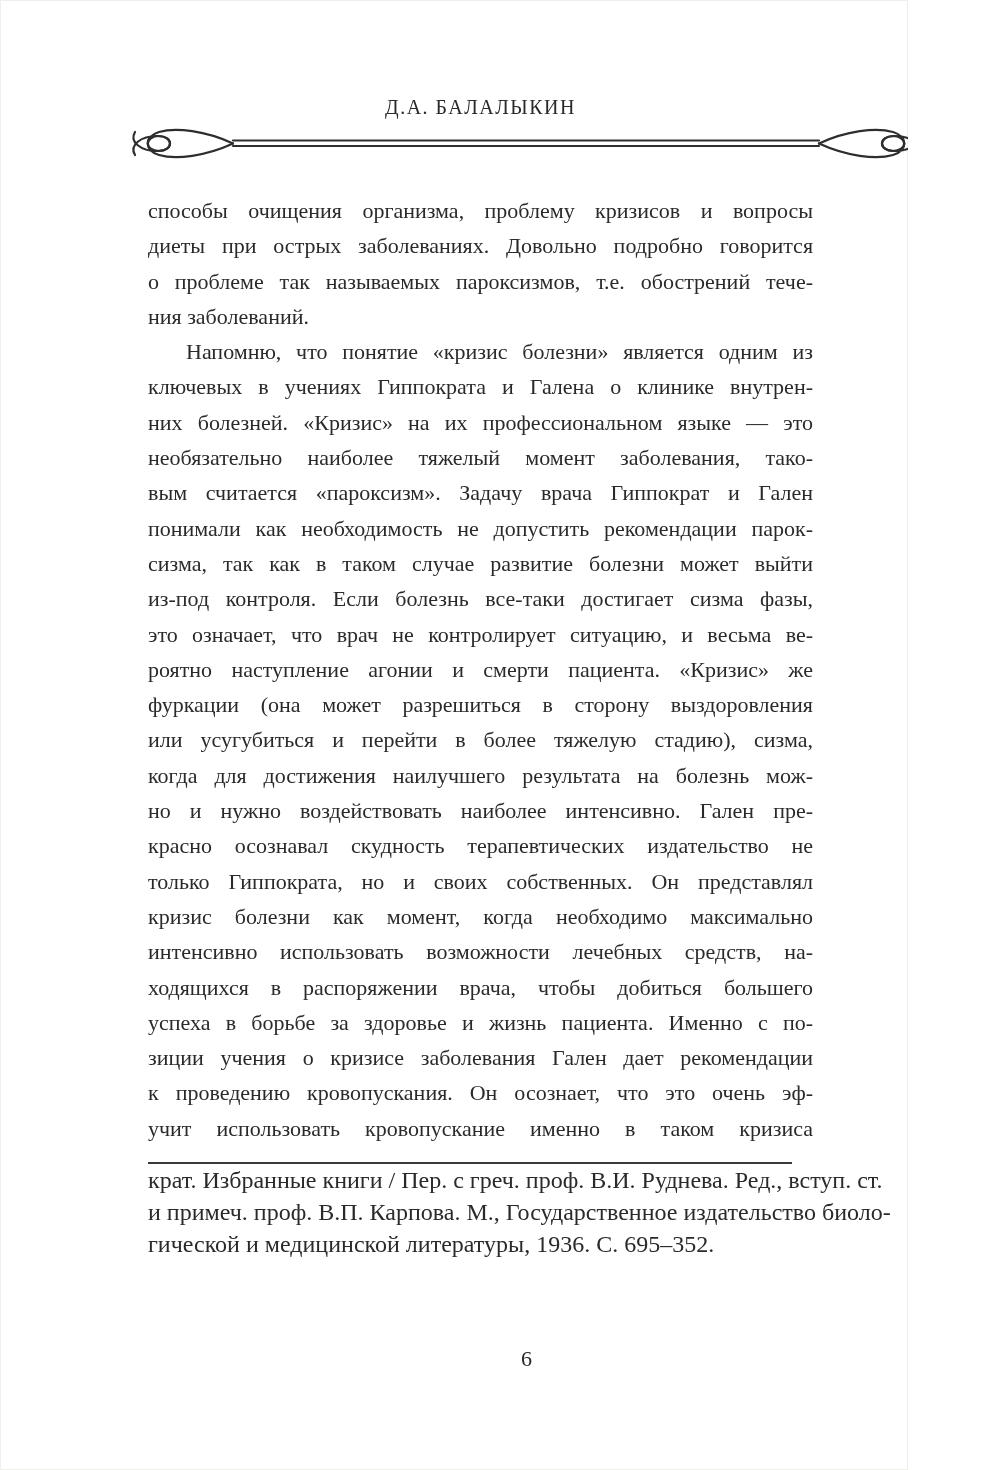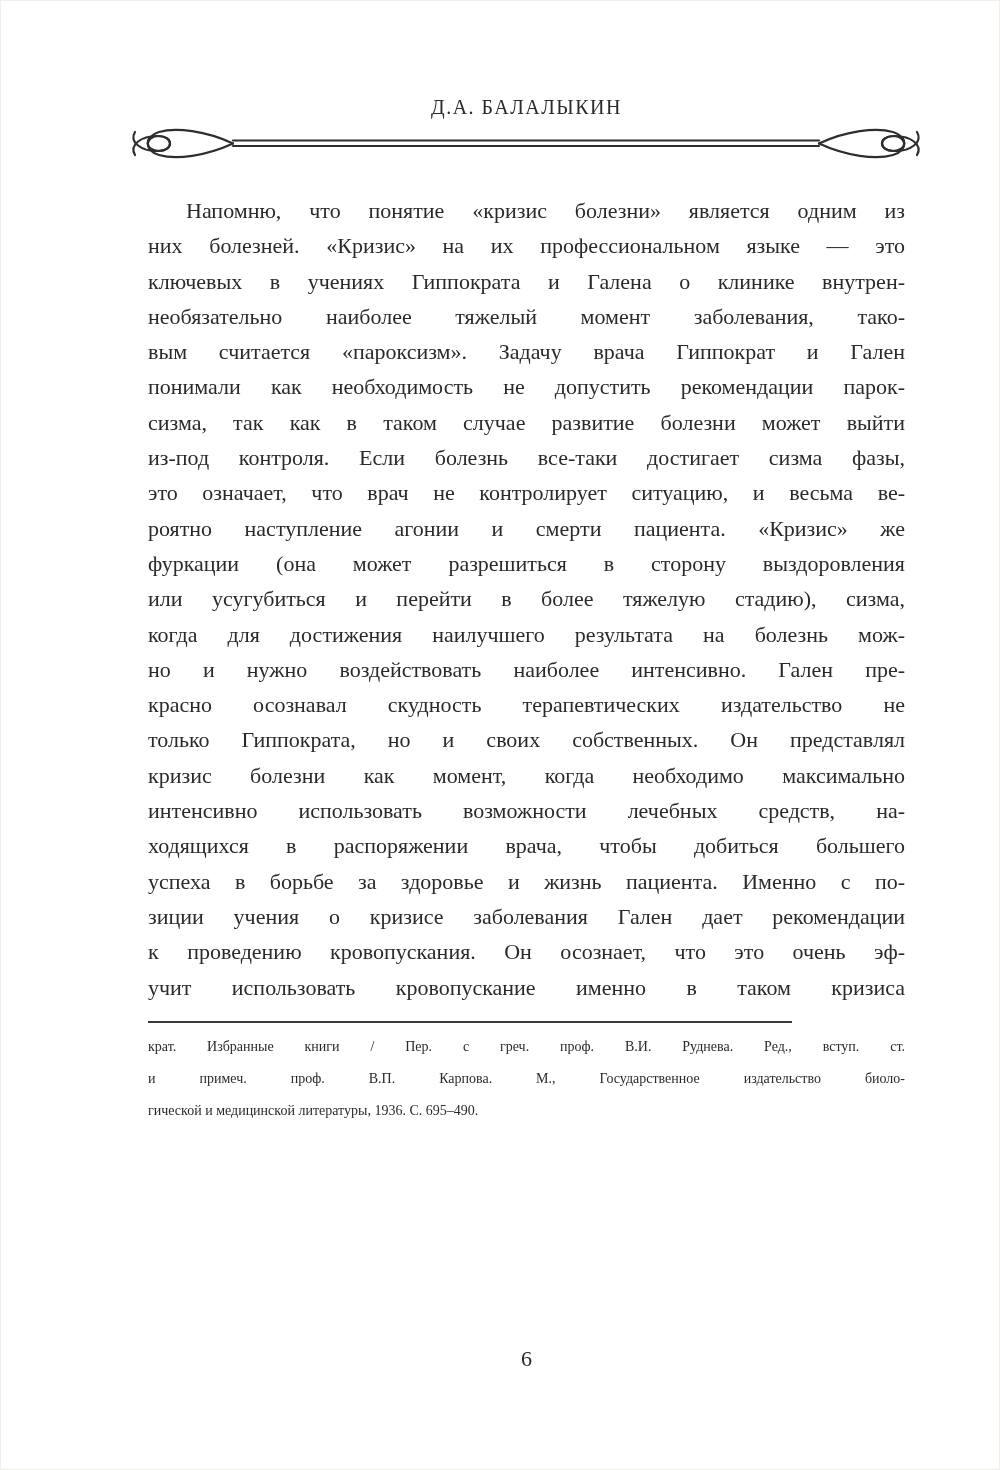--- a/index.html
+++ b/index.html
@@ -2,21 +2,21 @@
 <html><head>
 <meta charset="utf-8">
 <style>
   html, body {
     margin: 0;
     padding: 0;
     background: #ffffff;
   }
   .page {
     position: relative;
-    width: 1000px;
+    width: 908px;
     height: 1470px;
     box-sizing: border-box;
     background: #ffffff;
     color: #2a2a2a;
     font-family: "Liberation Serif", serif;
     padding: 96px 95px 0 148px;
     overflow: hidden;
     box-shadow: inset 0 0 0 1px #f0efec;
   }
   .running-head { text-align: center; }
@@ -45,22 +45,21 @@
   }
   .line.last { text-align-last: left; }
   .line.indent-first { text-indent: 38px; }
   .footnote-rule {
     width: 644px;
     border: 0;
     border-top: 2px solid #3a3a3a;
     margin: 16px 0 0 0;
   }
   .footnote {
-    margin-top: 8px;
-    font-size: 14px;
+    font-size: 24px;
     line-height: 32px;
   }
   .page-number {
     position: absolute;
     top: 1346px;
     left: 148px;
     width: 757px;
     text-align: center;
     font-size: 22px;
     color: #2a2a2a;
@@ -84,23 +83,29 @@
         <g transform="translate(810,0) scale(-1,1)">
           <path d="M112,20.5 C85,8 55,4 38,9 C22,14 24,28 38,28 C52,28 54,13 36,13 C20,13 8,22 14,32"></path>
           <path d="M112,20.5 C85,33 55,37 38,32 C22,27 24,13 38,13 C52,13 54,28 36,28 C20,28 8,19 14,9"></path>
         </g>
       </g>
     </svg>
   </div>
 
   <div class="body-text">
       <div class="paragraph">
+        <div class="line">способы очищения организма, проблему кризисов и вопросы</div>
+        <div class="line">диеты при острых заболеваниях. Довольно подробно говорится</div>
+        <div class="line">о проблеме так называемых пароксизмов, т.е. обострений тече-</div>
+        <div class="line last">ния заболеваний.</div>
+      </div>
+      <div class="paragraph">
         <div class="line indent-first">Напомню, что понятие «кризис болезни» является одним из</div>
+        <div class="line">ключевых в учениях Гиппократа и Галена о клинике внутрен-</div>
         <div class="line">них болезней. «Кризис» на их профессиональном языке — это</div>
-        <div class="line">ключевых в учениях Гиппократа и Галена о клинике внутрен-</div>
         <div class="line">необязательно наиболее тяжелый момент заболевания, тако-</div>
         <div class="line">вым считается «пароксизм». Задачу врача Гиппократ и Гален</div>
         <div class="line">понимали как необходимость не допустить рекомендации парок-</div>
         <div class="line">сизма, так как в таком случае развитие болезни может выйти</div>
         <div class="line">из-под контроля. Если болезнь все-таки достигает сизма фазы,</div>
         <div class="line">это означает, что врач не контролирует ситуацию, и весьма ве-</div>
         <div class="line">роятно наступление агонии и смерти пациента. «Кризис» же</div>
         <div class="line">фуркации (она может разрешиться в сторону выздоровления</div>
         <div class="line">или усугубиться и перейти в более тяжелую стадию), сизма,</div>
         <div class="line">когда для достижения наилучшего результата на болезнь мож-</div>
@@ -115,18 +120,18 @@
         <div class="line">к проведению кровопускания. Он осознает, что это очень эф-</div>
         <div class="line">учит использовать кровопускание именно в таком кризиса</div>
       </div>
     </div>
 
   <hr class="footnote-rule">
 
   <div class="footnote">
       <div class="line">крат. Избранные книги / Пер. с греч. проф. В.И. Руднева. Ред., вступ. ст.</div>
       <div class="line">и примеч. проф. В.П. Карпова. М., Государственное издательство биоло-</div>
-      <div class="line last">гической и медицинской литературы, 1936. С. 695–490.</div>
+      <div class="line last">гической и медицинской литературы, 1936. С. 695–352.</div>
     </div>
 
   <div class="page-number">6</div>
 
 </div>
 
 </body></html>

